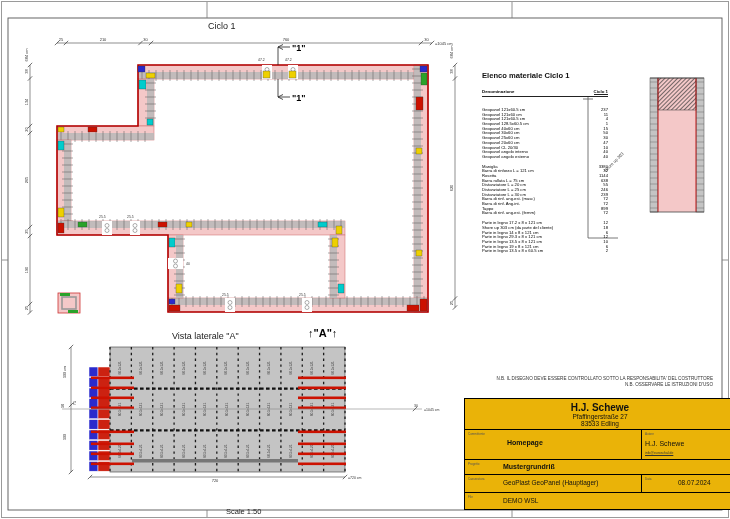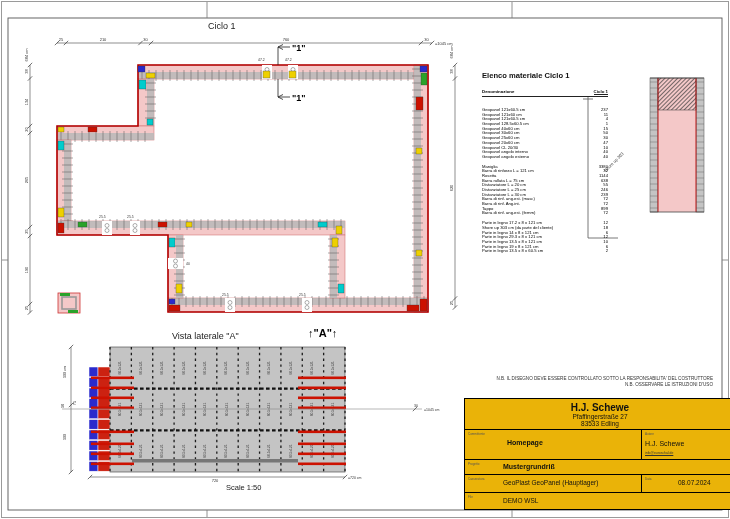--- a/index.html
+++ b/index.html
@@ -558,21 +558,21 @@
       <polyline points="588,97 588,238 618,238" fill="none" stroke="#555" stroke-width="0.8"></polyline>
       <line x1="583" y1="99" x2="593" y2="99" stroke="#555" stroke-width="0.8"></line>
       <text x="615" y="163" font-size="4.2" fill="#333" text-anchor="middle" transform="rotate(-45 615 163)">Shore up 303</text>
     </g>
   </svg>
 
   <div class="lbl plan-title" style="left:208px;top:21px;">Ciclo 1</div>
 
   <div class="lbl side-title" style="left:172px;top:331px;">Vista laterale "A"</div>
   <div class="lbl amark" style="left:308px;top:327px;">↑"A"↑</div>
-  <div class="lbl scale" style="left:194px;top:483px;padding-left:32px;">Scale 1:50</div>
+  <div class="lbl scale" style="left:194px;top:507px;padding-left:32px;">Scale 1:50</div>
 
   <div class="notes">
     <div>N.B. IL DISEGNO DEVE ESSERE CONTROLLATO SOTTO LA RESPONSABILITA' DEL COSTRUTTORE</div>
     <div>N.B. OSSERVARE LE ISTRUZIONI D'USO</div>
   </div>
 
   <div class="mat">
     <div class="mtitle">Elenco materiale  Ciclo 1</div>
     <div class="mhead">
       <span>Denominazione</span>

